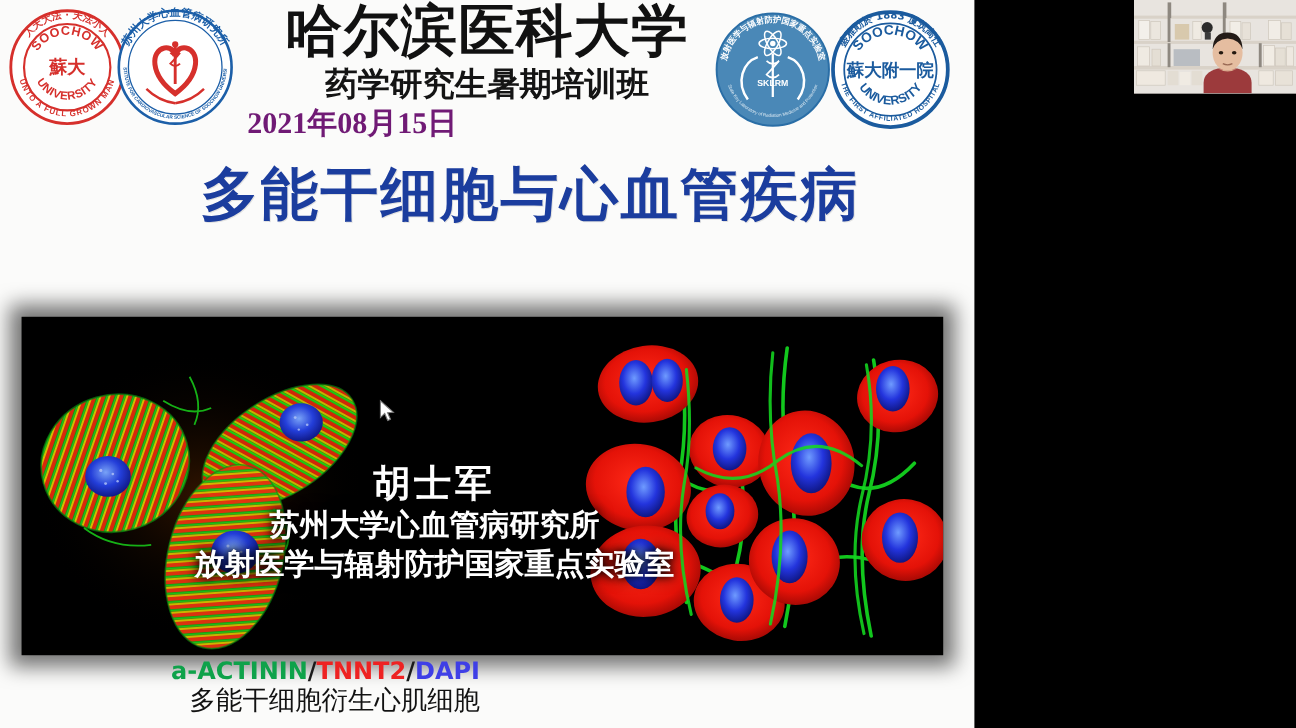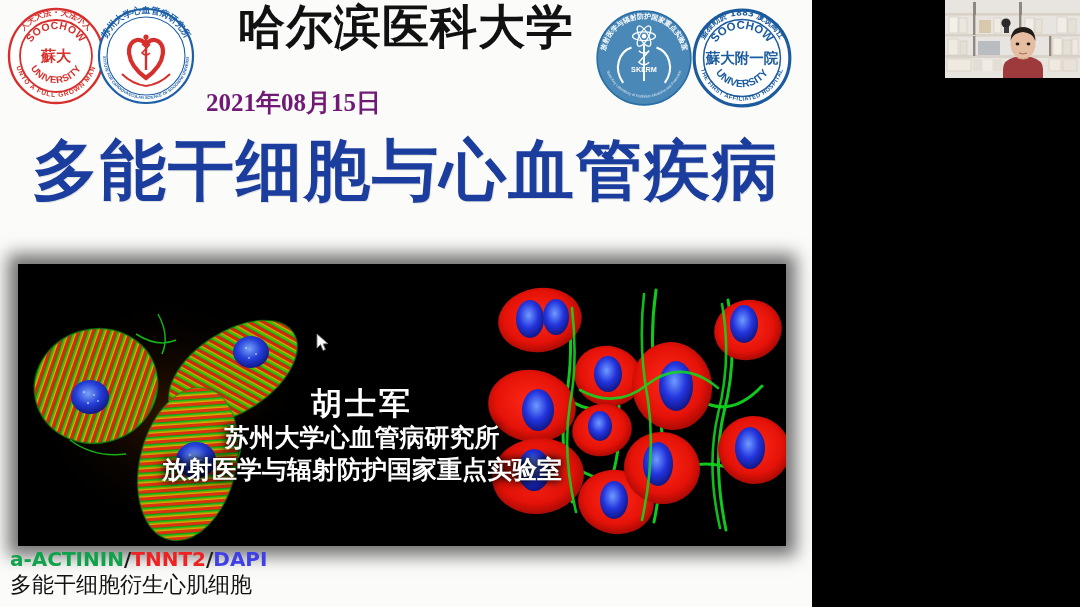--- a/index.html
+++ b/index.html
@@ -88,26 +88,27 @@
   }
 
   
   .main-title {
     position: absolute;
     left: 0; top: 138px;
     width: 812px;
     text-align: center;
     font-family: "DejaVu Sans", sans-serif;
     font-weight: bold;
-    font-size: 66px;
+    font-size: 48px;
     letter-spacing: 2px;
     color: #1b3d9e;
     line-height: 1;
     text-shadow: 1px 1px 0 rgba(0,0,0,0.10);
     white-space: nowrap;
+    padding-left: 36px;
   }
 
   
   .photo-panel {
     position: absolute;
     left: 18px; top: 264px;
     width: 768px;
     height: 282px;
     background: #000000;
     box-shadow: 0 0 16px 10px rgba(0,0,0,0.55);
@@ -145,21 +146,21 @@
     line-height: 1.28;
     letter-spacing: 0px;
     text-shadow: 0 0 6px #000, 0 0 12px #000;
     white-space: nowrap;
   }
 
   
   .caption {
     position: absolute;
     top: 548px;
-    text-align: left;
+    text-align: right;
   }
   .cap-left  { left: 10px;  width: 390px; }
   .cap-right { left: 430px; width: 370px; }
   .cap-markers {
     font-family: "DejaVu Sans", sans-serif;
     font-weight: bold;
     font-size: 20px;
     line-height: 1.12;
     white-space: nowrap;
   }
@@ -294,20 +295,21 @@
           </text>
           <path id="h4" d="M50,48 m-30,0 a30,30 0 0,0 60,0" fill="none"></path>
           <text font-size="10" fill="#1b5b9e" font-family="Liberation Sans, sans-serif" font-weight="bold">
             <textPath href="#h4" startOffset="50%" text-anchor="middle">UNIVERSITY</textPath>
           </text>
           <text x="50" y="55" font-size="14" fill="#1b5b9e" text-anchor="middle" font-family="DejaVu Serif, serif" font-weight="bold">蘇大附一院</text>
         </svg>
       </div>
 
       <div class="hdr-title">哈尔滨医科大学</div>
+      <div class="hdr-sub">药学研究生暑期培训班</div>
       <div class="hdr-date">2021年08月15日</div>
     </div>
 
     <div class="main-title">多能干细胞与心血管疾病</div>
 
     <div class="photo-panel">
 
       <div class="micro micro-left">
         <svg viewBox="0 0 310 282" width="310" height="282">
           <defs>

